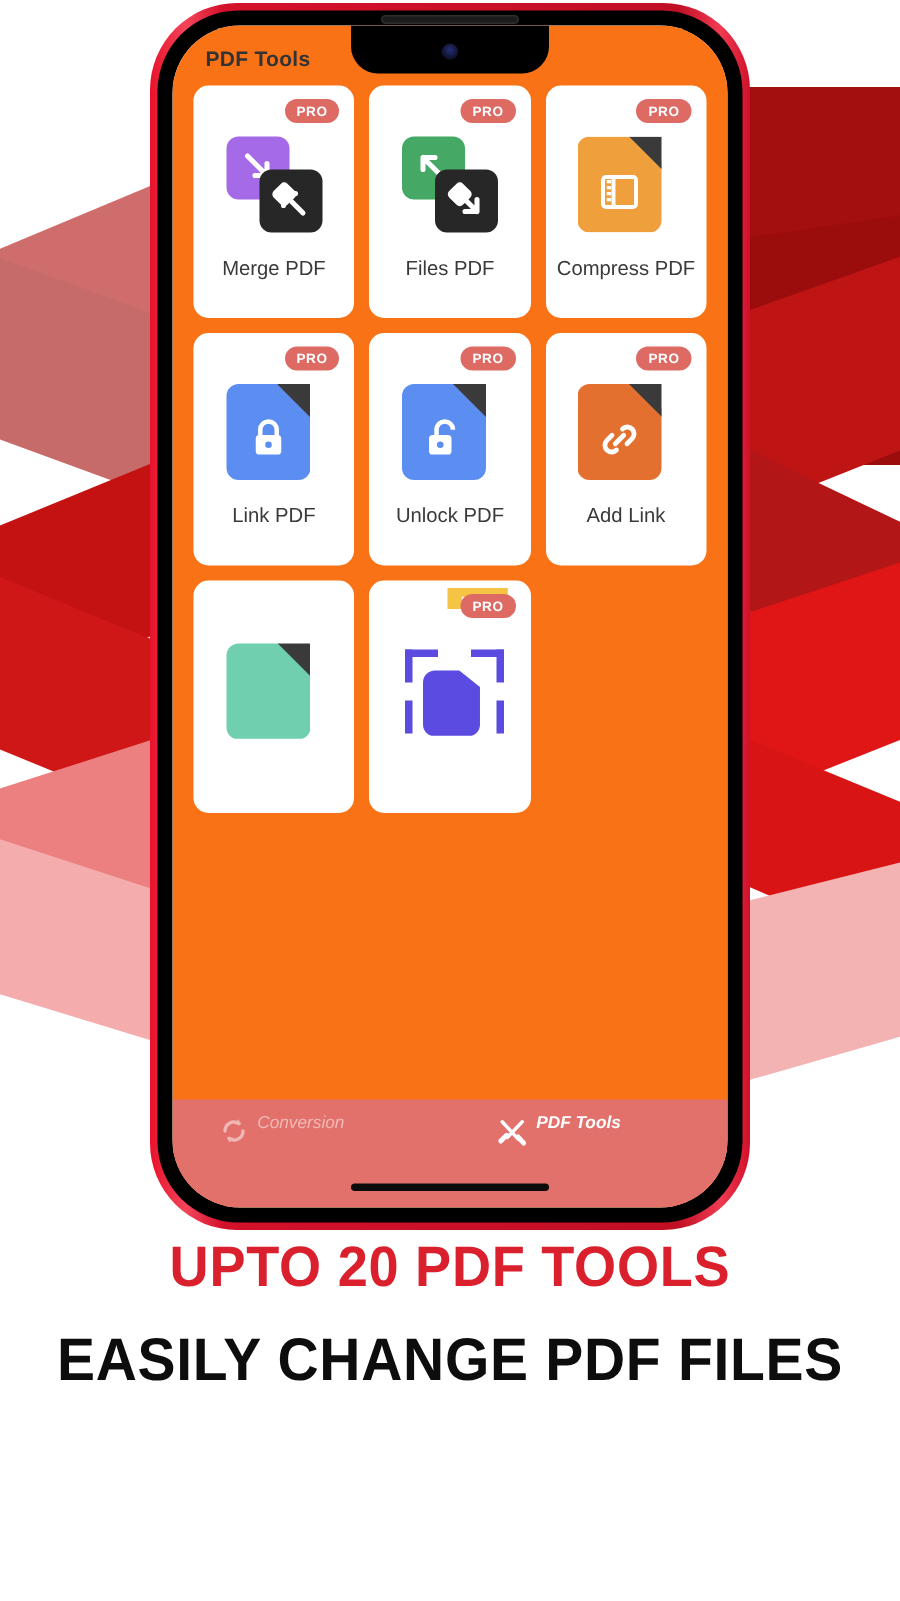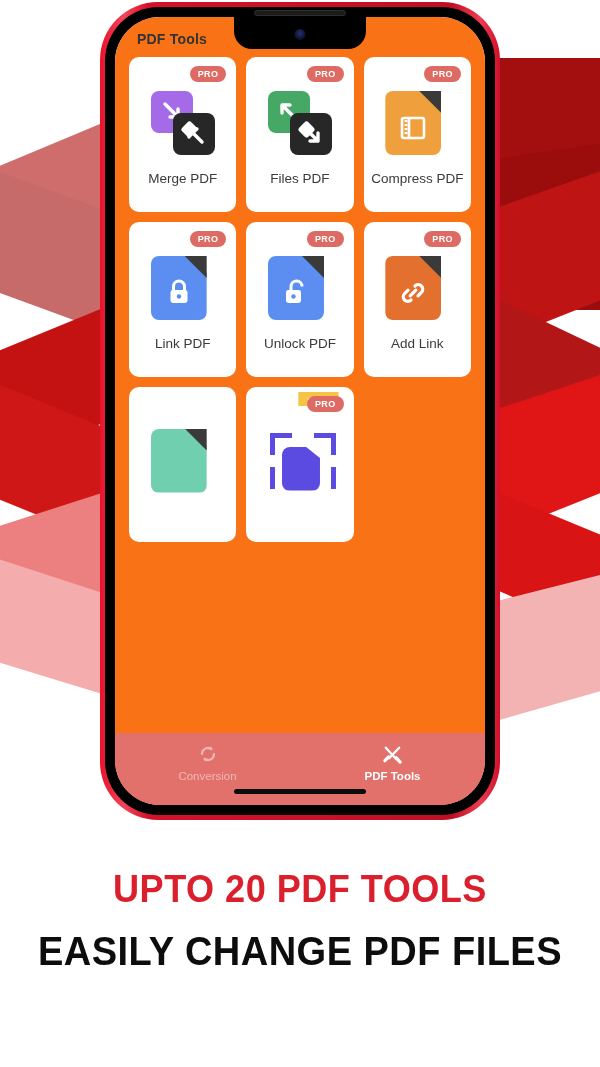--- a/index.html
+++ b/index.html
@@ -217,36 +217,37 @@
 
   
   .bottom-nav {
     position:absolute; left:0; right:0; bottom:0;
     height:72px; background:#e2716c;
     display:flex; align-items:flex-start; justify-content:space-around;
     padding-top:10px;
     z-index:30;
   }
   .nav-item {
-    display:flex; flex-direction:column; align-items:center; gap:5px;
+    display:flex; flex-direction:row; gap:5px;
     width:33%;
+    font-style:italic;
   }
   .nav-icon { height:22px; display:flex; align-items:center; justify-content:center; }
   .nav-label { font-size:11.5px; }
   .nav-active .nav-label { color:#ffffff; font-weight:600; }
   .nav-dim .nav-label  { color:#f0b8b5; }
   .home-indicator {
     position:absolute; left:50%; bottom:11px; transform:translateX(-50%);
     width:132px; height:5px; border-radius:3px; background:#0c0c0c;
     z-index:31;
   }
 
   
   .captions {
-    position:absolute; left:0; right:0; top:868px; text-align:center;
+    position:absolute; left:0; right:0; top:824px; text-align:center;
   }
   .cap1 {
     font-size:38px; font-weight:700; color:#da1f2d;
     letter-spacing:.5px; line-height:1.15;
     transform:scaleX(.95); transform-origin:center;
   }
   .cap2 {
     font-size:40px; font-weight:700; color:#0d0d0d;
     letter-spacing:.5px; line-height:1.15; margin-top:16px;
     transform:scaleX(.95); transform-origin:center;

